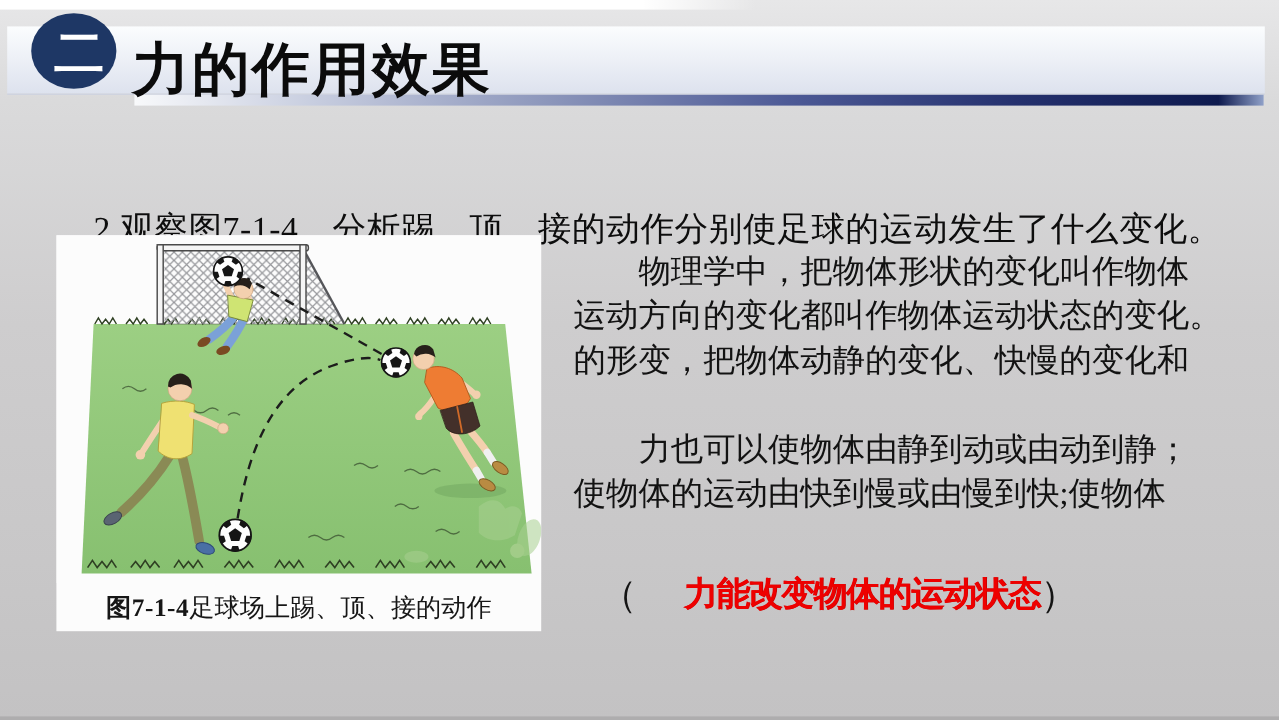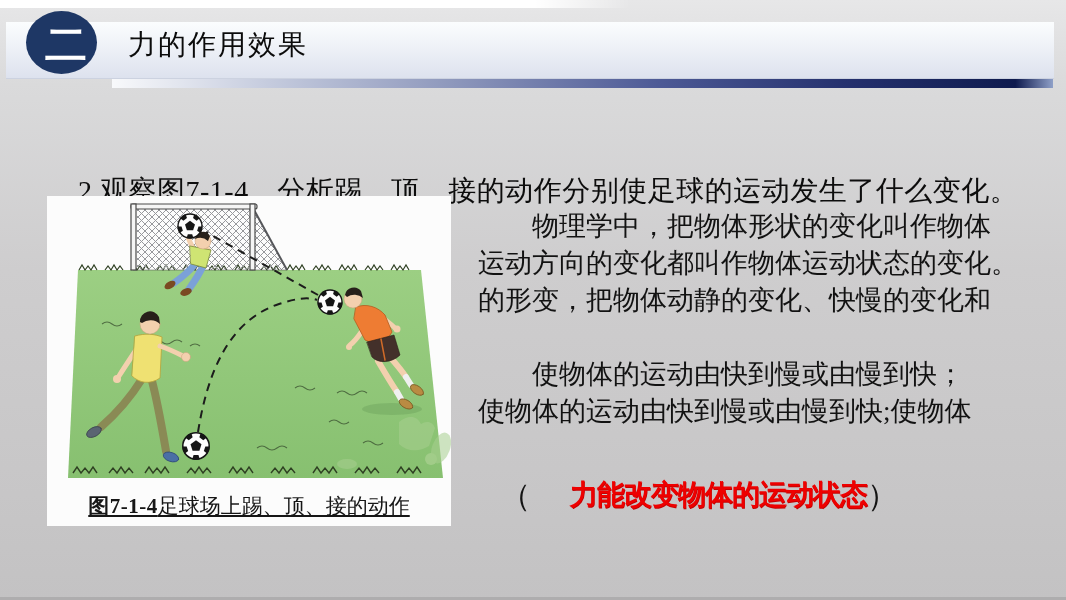--- a/index.html
+++ b/index.html
@@ -15,31 +15,31 @@
   
   .header-band{position:absolute;left:6px;top:22px;width:1048px;height:56px;
     background:linear-gradient(180deg,#fbfdfe 0%,#eef1f7 45%,#dde2ee 100%);
     border-bottom:1px solid #ccd2e0;}
   .title-underline{position:absolute;left:112px;top:79px;width:941px;height:9px;
     background:linear-gradient(90deg,#f8f9fb 0%,#c7cddf 16%,#8e98bc 36%,#4d5a96 58%,#25316e 78%,#0e1a4e 96%,#8fa0c8 100%);}
   .section-badge{position:absolute;left:26px;top:11px;width:71px;height:63px;border-radius:50%;
     background:#1e3765;display:flex;align-items:center;justify-content:center;}
   .section-badge span{color:#ffffff;font-size:42px;font-weight:bold;line-height:1;
     padding-left:9px;padding-top:4px;font-family:"Liberation Serif","DejaVu Serif",serif;}
-  .slide-title{position:absolute;left:128px;top:26px;font-size:28px;font-weight:normal;
+  .slide-title{position:absolute;left:110px;top:26px;font-size:48px;font-weight:bold;
     color:#0b0b0b;letter-spacing:2px;white-space:nowrap;}
 
   
   .question{position:absolute;left:78px;top:124px;font-size:28px;color:#0d0d0d;white-space:nowrap;letter-spacing:0.5px;margin-top:48px;}
 
   
   .figure-frame{position:absolute;left:47px;top:196px;width:404px;height:330px;background:#fcfcfc;}
   .figure-frame svg{display:block;}
   .figure-caption{height:40px;display:flex;align-items:center;justify-content:center;
-    font-size:21px;color:#161616;white-space:nowrap;text-decoration:underline;}
+    font-size:21px;color:#161616;white-space:nowrap;}
   .figure-caption .cap-label{font-weight:bold;letter-spacing:0.5px;}
 
   
   .para{position:absolute;left:478px;width:540px;font-size:27px;color:#121212;}
   .para div{line-height:37px;white-space:nowrap;}
   .para-1{top:208px;font-family:Liberation Serif, serif;}
   .para-2{top:356px;}
 
   .conclusion{position:absolute;left:500px;top:475px;white-space:nowrap;}
   .conclusion .paren{font-size:31px;color:#141414;font-family:"Liberation Serif","DejaVu Serif",serif;vertical-align:-2px;}
@@ -197,21 +197,21 @@
       <span class="cap-text">足球场上踢、顶、接的动作</span>
     </div>
   </div>
 
   <div class="para para-1">
     <div>　　物理学中，把物体形状的变化叫作物体</div>
     <div>运动方向的变化都叫作物体运动状态的变化。</div>
     <div>的形变，把物体动静的变化、快慢的变化和</div>
   </div>
   <div class="para para-2">
-    <div>　　使物体的运动由快到慢或由慢到快；</div>
+    <div>　　力也可以使物体由静到动或由动到静；</div>
     <div>使物体的运动由快到慢或由慢到快;使物体</div>
   </div>
 
   <div class="conclusion">
     <span class="paren">（</span><span class="red">力能改变物体的运动状态</span><span class="paren">）</span>
   </div>
 
   <div class="bottom-edge"></div>
 </div>
 

